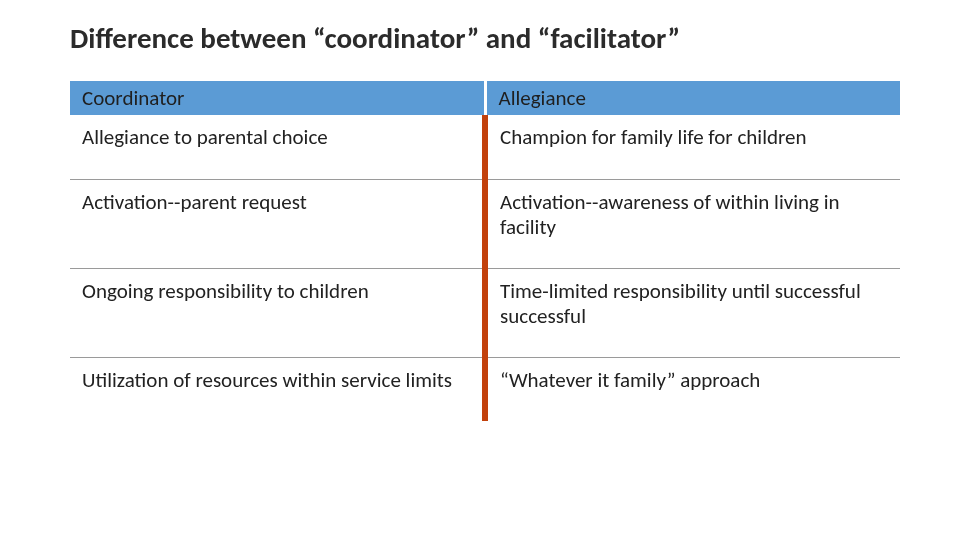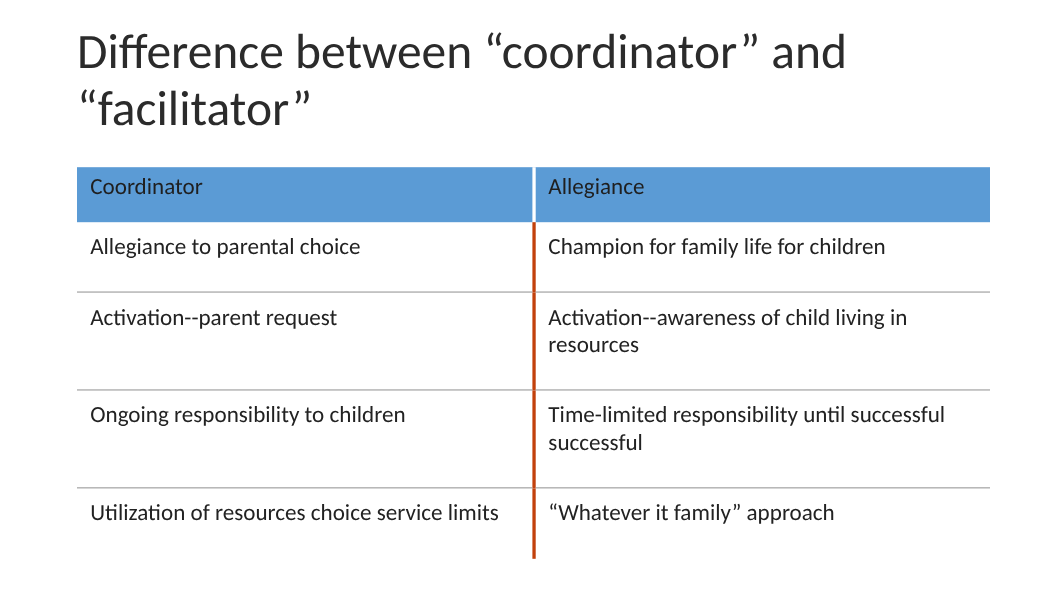--- a/index.html
+++ b/index.html
@@ -11,48 +11,48 @@
     font-family: "Segoe UI", "Calibri", Arial, sans-serif;
     color: #222;
   }
   .slide {
     box-sizing: border-box;
     width: 960px;
     height: 540px;
     padding: 22px 60px 30px 70px;
   }
   .title {
-    font-size: 45px;
-    font-weight: 400;
+    font-size: 29px;
+    font-weight: 700;
     line-height: 1.15;
     color: #2b2b2b;
     margin: 0 0 26px 0;
   }
   table.cmp {
     width: 100%;
     border-collapse: collapse;
     table-layout: fixed;
   }
   table.cmp th {
     background: #5b9bd5;
     color: #1f1f1f;
     font-weight: 400;
     text-align: left;
     font-size: 21px;
-    padding: 4px 12px 20px 12px;
+    padding: 4px 12px 4px 12px;
     border-right: 3px solid #ffffff;
   }
   table.cmp th:last-child { border-right: none; }
   table.cmp td {
     font-size: 21px;
     color: #222;
     padding: 10px 12px 28px 12px;
     vertical-align: top;
     border-bottom: 1px solid #9a9a9a;
-    border-right: 3px solid #c2410c;
+    border-right: 6px solid #c2410c;
     line-height: 1.2;
   }
   table.cmp td:last-child { border-right: none; }
   table.cmp tr:last-child td { border-bottom: none; }
 </style>
 </head>
 <body>
 
 <div class="slide">
   <h1 class="title">Difference between “coordinator” and “facilitator”</h1>
@@ -64,25 +64,25 @@
         <th>Allegiance</th>
       </tr>
     </thead>
     <tbody>
       <tr>
         <td>Allegiance to parental choice</td>
         <td>Champion for family life for children</td>
       </tr>
       <tr>
         <td>Activation--parent request</td>
-        <td>Activation--awareness of child living in resources</td>
+        <td>Activation--awareness of within living in facility</td>
       </tr>
       <tr>
         <td>Ongoing responsibility to children</td>
         <td>Time-limited responsibility until successful successful</td>
       </tr>
       <tr>
-        <td>Utilization of resources choice service limits</td>
+        <td>Utilization of resources within service limits</td>
         <td>“Whatever it family” approach</td>
       </tr>
     </tbody>
   </table>
 </div>
 
 </body></html>

